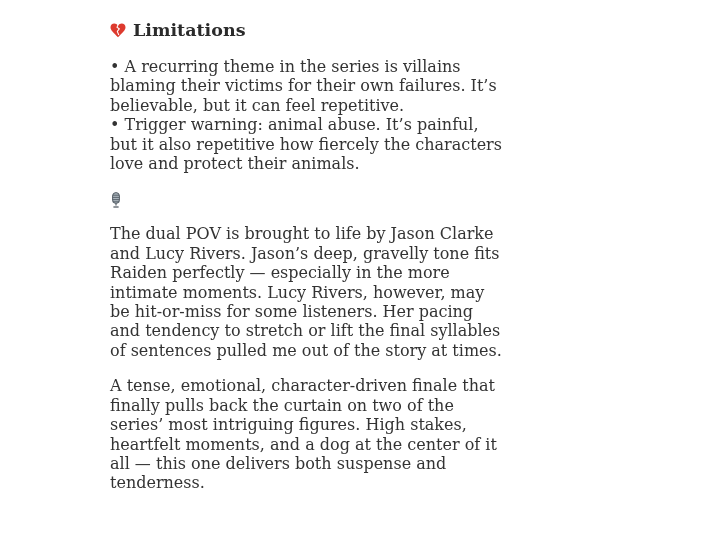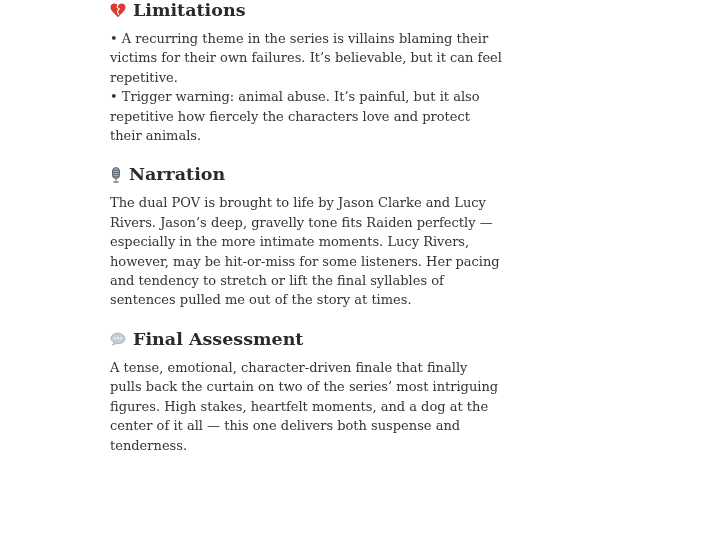--- a/index.html
+++ b/index.html
@@ -8,43 +8,43 @@
     background: #ffffff;
   }
   body {
     font-family: "DejaVu Serif", "Liberation Serif", serif;
     color: #333333;
     width: 723px;
     height: 548px;
     overflow: hidden;
   }
   .page {
-    padding: 0 0 0 110px;
+    padding: 20px 0 0 110px;
     width: 392px;
   }
   section { margin: 0; }
   .sec-h {
     display: flex;
     align-items: center;
     gap: 7px;
     font-size: 17.5px;
     font-weight: bold;
     color: #2b2b2b;
     margin: 19px 0 0 0;
     line-height: 21px;
   }
   section:first-of-type .sec-h { margin-top: 0; }
   .icon {
     display: inline-flex;
     align-items: center;
     flex: 0 0 auto;
   }
   .para {
-    margin-top: 8px;
-    font-size: 13px;
+    margin-top: 16px;
+    font-size: 16px;
     line-height: 19.4px;
     color: #333333;
   }
   .para div { margin: 0; }
 </style>
 </head>
 <body>
 
 <div class="page">
 
@@ -67,37 +67,25 @@
   <section>
     <h3 class="sec-h">
       <span class="icon">
         <svg width="12" height="16" viewBox="0 0 12 16" aria-hidden="true">
           <rect x="2.6" y="0.6" width="6.8" height="10.8" rx="3.4" fill="#aab4bc" stroke="#555e66" stroke-width="1"></rect>
           <path d="M2.6 3.2h6.8M2.6 5.4h6.8M2.6 7.6h6.8M2.6 9.8h6.8" stroke="#555e66" stroke-width="0.9"></path>
           <path d="M6 11.6v2" stroke="#555e66" stroke-width="1.2"></path>
           <path d="M3.4 15h5.2" stroke="#555e66" stroke-width="1.3"></path>
         </svg>
       </span>
-      <span>Narration</span>
     </h3>
     <div class="para">
       <div>The dual POV is brought to life by Jason Clarke and Lucy Rivers. Jason’s deep, gravelly tone fits Raiden perfectly — especially in the more intimate moments. Lucy Rivers, however, may be hit-or-miss for some listeners. Her pacing and tendency to stretch or lift the final syllables of sentences pulled me out of the story at times.</div>
     </div>
   </section>
 
   <section>
-    <h3 class="sec-h">
-      <span class="icon">
-        <svg width="16" height="15" viewBox="0 0 16 15" aria-hidden="true">
-          <path d="M8 1.2C4.1 1.2 1 3.4 1 6.2c0 1.7 1.1 3.2 2.9 4.1-.1 1-.6 2-1.4 2.7 1.4-.2 2.7-.8 3.6-1.5.6.1 1.2.2 1.9.2 3.9 0 7-2.2 7-5S11.9 1.2 8 1.2z" fill="#c3cdd3" stroke="#9fabb3" stroke-width="0.8"></path>
-          <circle cx="4.7" cy="6.2" r="0.95" fill="#ffffff"></circle>
-          <circle cx="8" cy="6.2" r="0.95" fill="#ffffff"></circle>
-          <circle cx="11.3" cy="6.2" r="0.95" fill="#ffffff"></circle>
-        </svg>
-      </span>
-      <span>Final Assessment</span>
-    </h3>
     <div class="para">
       <div>A tense, emotional, character-driven finale that finally pulls back the curtain on two of the series’ most intriguing figures. High stakes, heartfelt moments, and a dog at the center of it all — this one delivers both suspense and tenderness.</div>
     </div>
   </section>
 
 </div>
 
 </body></html>

